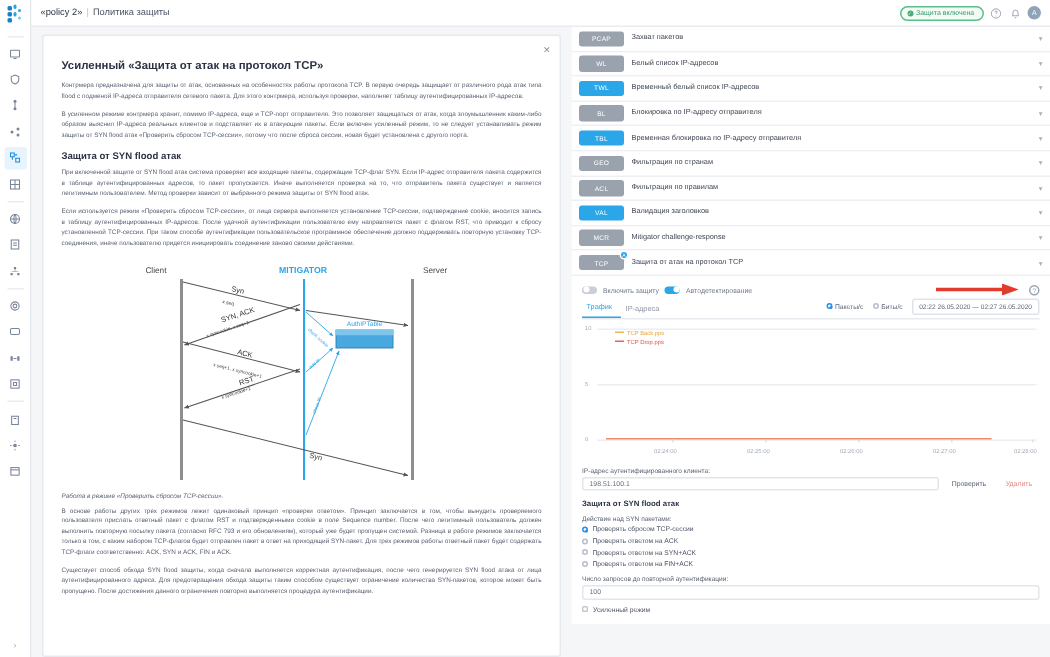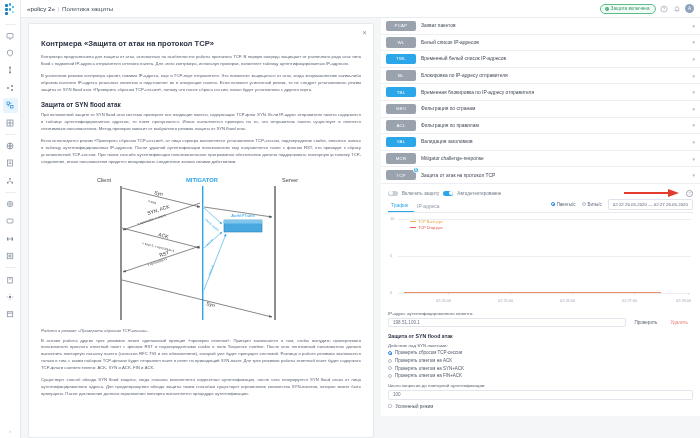--- a/index.html
+++ b/index.html
@@ -306,21 +306,21 @@
           </div>
         <div class="avatar">A</div>
       </div>
     </div>
 
     <div class="body">
 
       <div class="doc-pane">
         <div class="doc-card">
           <div class="doc-close">✕</div>
-          <div class="doc-h1">Контрмера «Защита от атак на протокол TCP»</div>
+          <div class="doc-h1">Усиленный «Защита от атак на протокол TCP»</div>
           <div class="doc-p">Контрмера предназначена для защиты от атак, основанных на особенностях работы протокола TCP. В первую очередь защищает от различного рода атак типа flood с подменой IP-адреса отправителя сетевого пакета. Для этого контрмера, используя проверки, наполняет таблицу аутентифицированных IP-адресов.</div>
           <div class="doc-p">В усиленном режиме контрмера хранит, помимо IP-адреса, еще и TCP-порт отправителя. Это позволяет защищаться от атак, когда злоумышленник каким-либо образом выяснил IP-адреса реальных клиентов и подставляет их в атакующие пакеты. Если включен усиленный режим, то не следует устанавливать режим защиты от SYN flood атак «Проверить сбросом TCP-сессии», потому что после сброса сессии, новая будет установлена с другого порта.</div>
           <div class="doc-h2">Защита от SYN flood атак</div>
           <div class="doc-p">При включенной защите от SYN flood атак система проверяет все входящие пакеты, содержащие TCP-флаг SYN. Если IP-адрес отправителя пакета содержится в таблице аутентифицированных адресов, то пакет пропускается. Иначе выполняется проверка на то, что отправитель пакета существует и является легитимным пользователем. Метод проверки зависит от выбранного режима защиты от SYN flood атак.</div>
           <div class="doc-p">Если используется режим «Проверить сбросом TCP-сессии», от лица сервера выполняется установление TCP-сессии, подтверждение cookie, вносится запись в таблицу аутентифицированных IP-адресов. После удачной аутентификации пользователю ему направляется пакет с флагом RST, что приводит к сбросу установленной TCP-сессии. При таком способе аутентификации пользовательское программное обеспечение должно поддерживать повторную установку TCP-соединения, иначе пользователю придется инициировать соединение заново своими действиями.</div>
 
           <div class="diagram">
             <svg width="250" height="152" viewBox="0 0 250 152">
 
               <rect x="44" y="14" width="2" height="134" fill="#8e8e8e"></rect>

